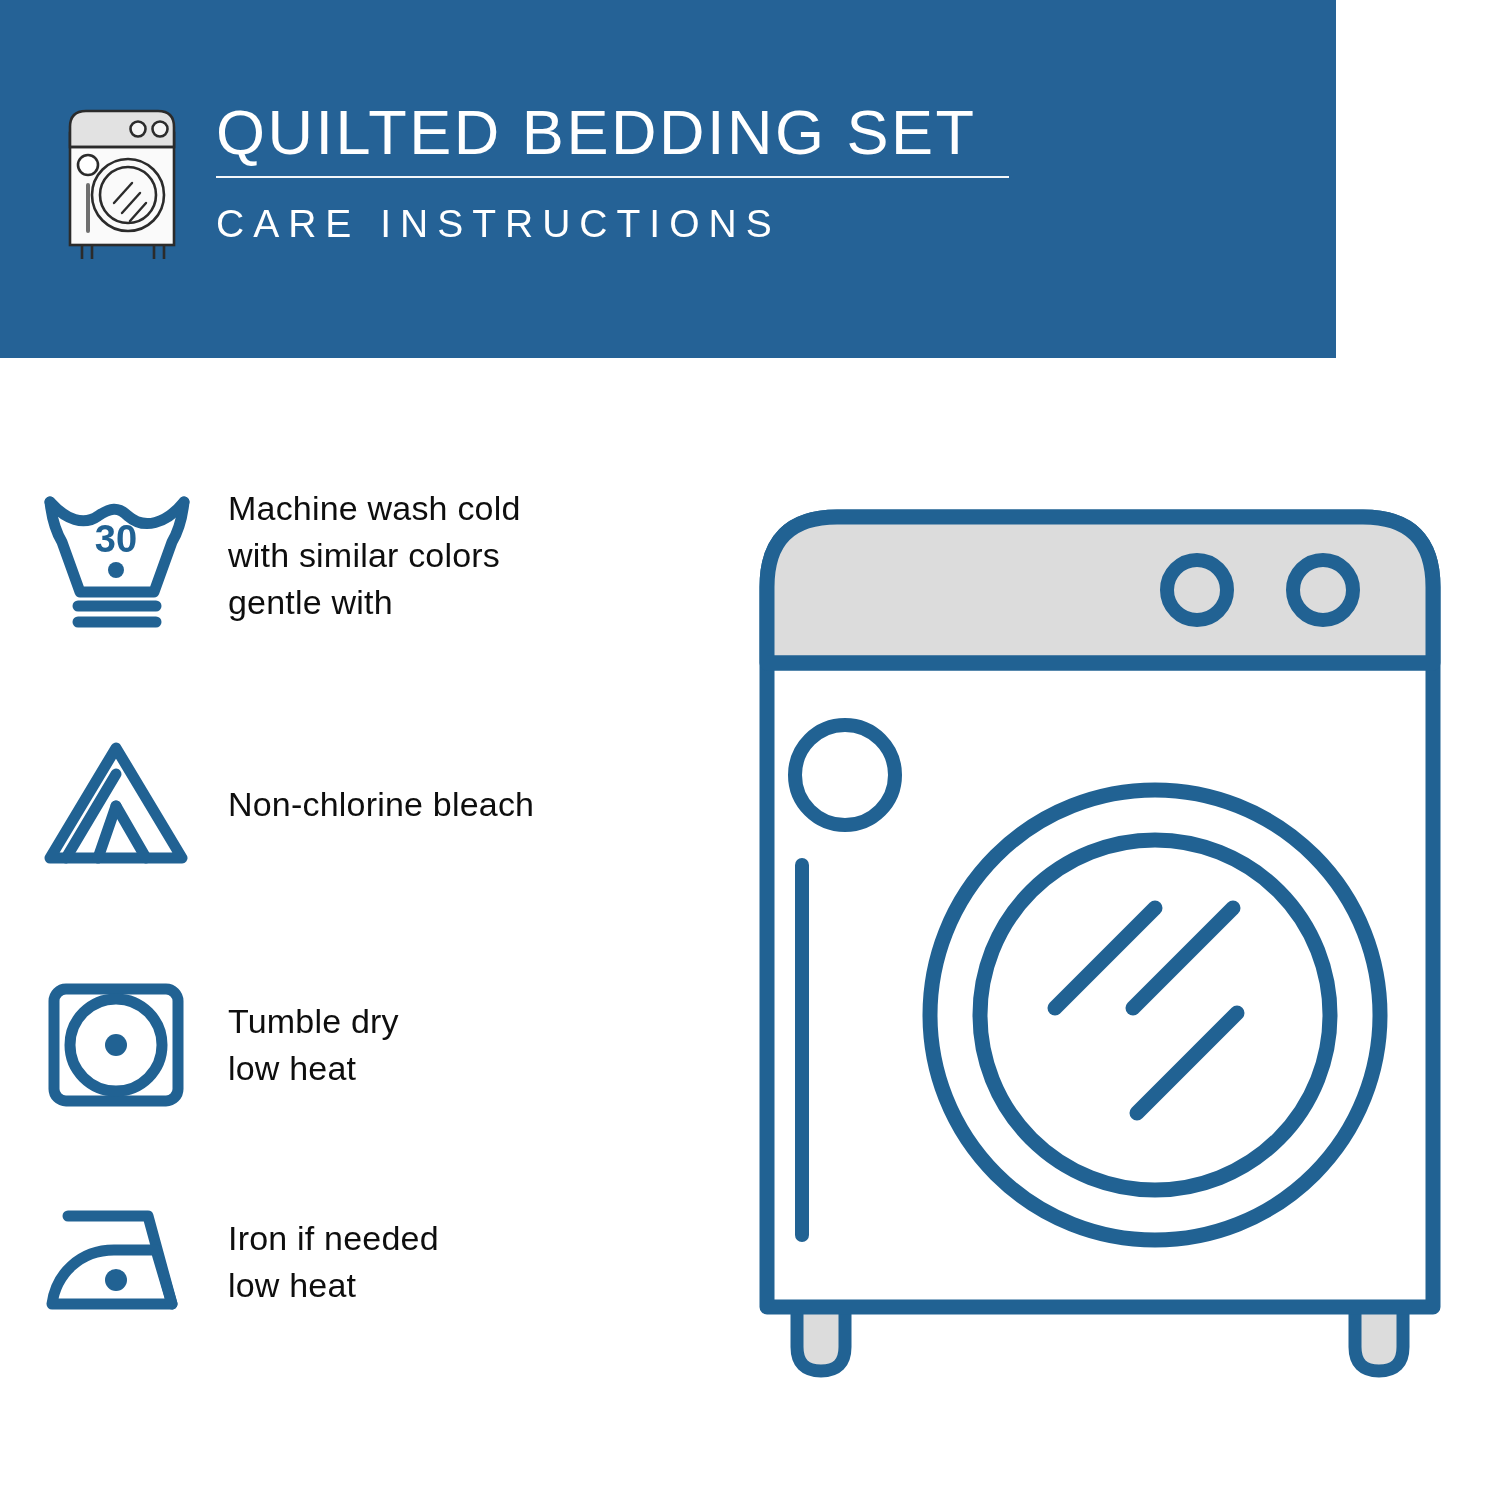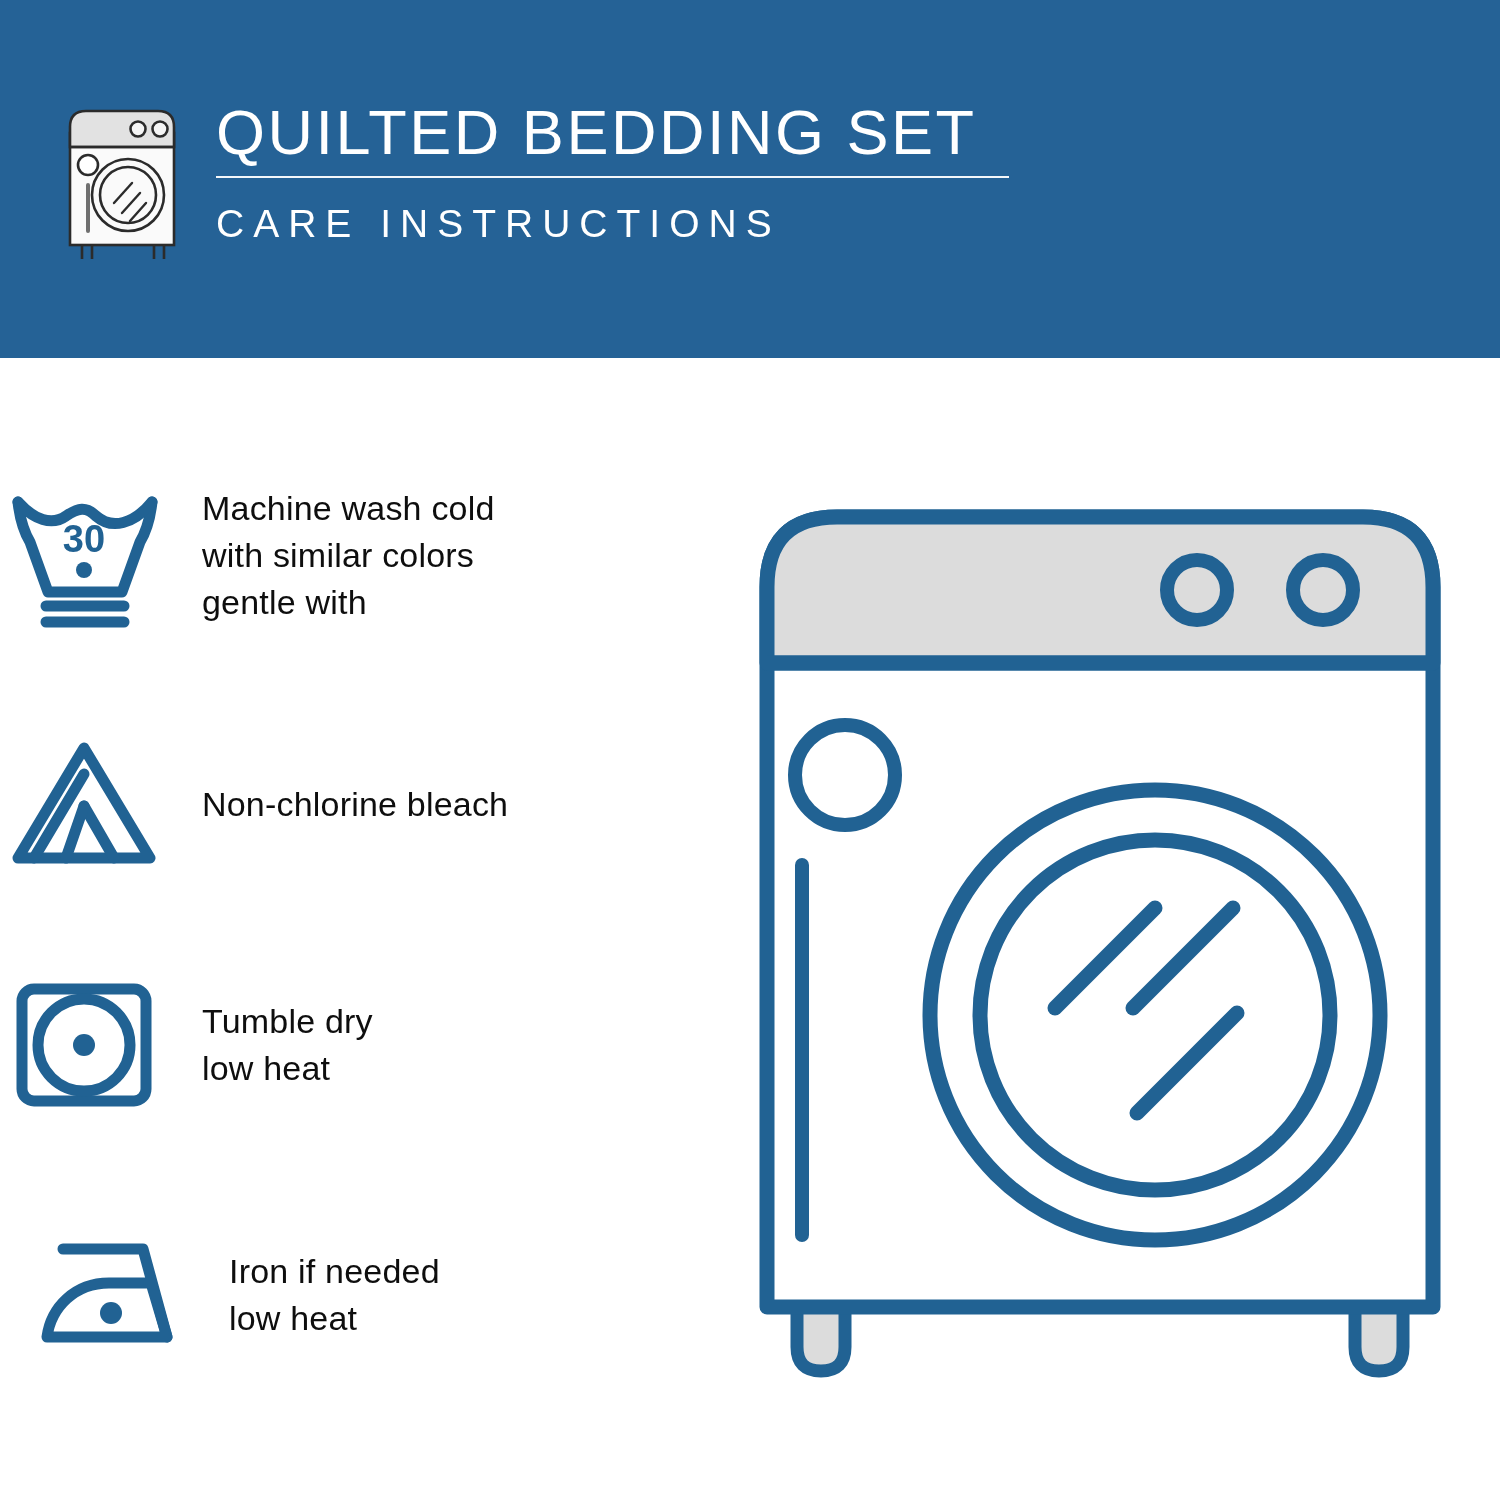--- a/index.html
+++ b/index.html
@@ -12,21 +12,21 @@
     height: 1500px;
     overflow: hidden;
     font-family: "Liberation Sans", sans-serif;
     position: relative;
   }
 
   
   #header-bar {
     position: absolute;
     left: 0; top: 0;
-    width: 1500px;
+    width: 1336px;
     height: 358px;
     background: #256296;
   }
   #header-logo {
     position: absolute;
     left: 62px;
     top: 103px;
     width: 126px;
     height: 160px;
   }
@@ -72,22 +72,23 @@
     position: absolute;
     left: 0;
     width: 740px;
     display: flex;
     align-items: center;
   }
   .care-icon {
     width: 180px;
     min-width: 180px;
     display: flex;
-    justify-content: flex-start;
+    justify-content: center;
     align-items: center;
+    padding-left: 26px;
   }
   .care-text {
     color: #0e0e0e;
     font-size: 34px;
     line-height: 47px;
     font-weight: 400;
     letter-spacing: 0.2px;
     padding-left: 22px;
   }
 
@@ -189,21 +190,21 @@
         <circle cx="84" cy="70" r="46" fill="none" stroke="#216293" stroke-width="11"></circle>
         <circle cx="84" cy="70" r="11" fill="#216293"></circle>
       </svg>
     </div>
     <div class="care-text">
       <div>Tumble dry</div>
       <div>low heat</div>
     </div>
   </div>
 
-  <div class="care-row" style="top:745px;margin-left:27px;">
+  <div class="care-row" style="top:712px;">
     <div class="care-icon">
       <svg width="168" height="140" viewBox="0 0 168 140" xmlns="http://www.w3.org/2000/svg">
         <g fill="none" stroke="#216293" stroke-width="11" stroke-linecap="round" stroke-linejoin="round">
 
           <path d="M36 24 L116 24 L140 112"></path>
 
           <path d="M20 112 C24 82 48 58 82 58 L124 58 L140 112 Z"></path>
         </g>
         <circle cx="84" cy="88" r="11" fill="#216293"></circle>
       </svg>

